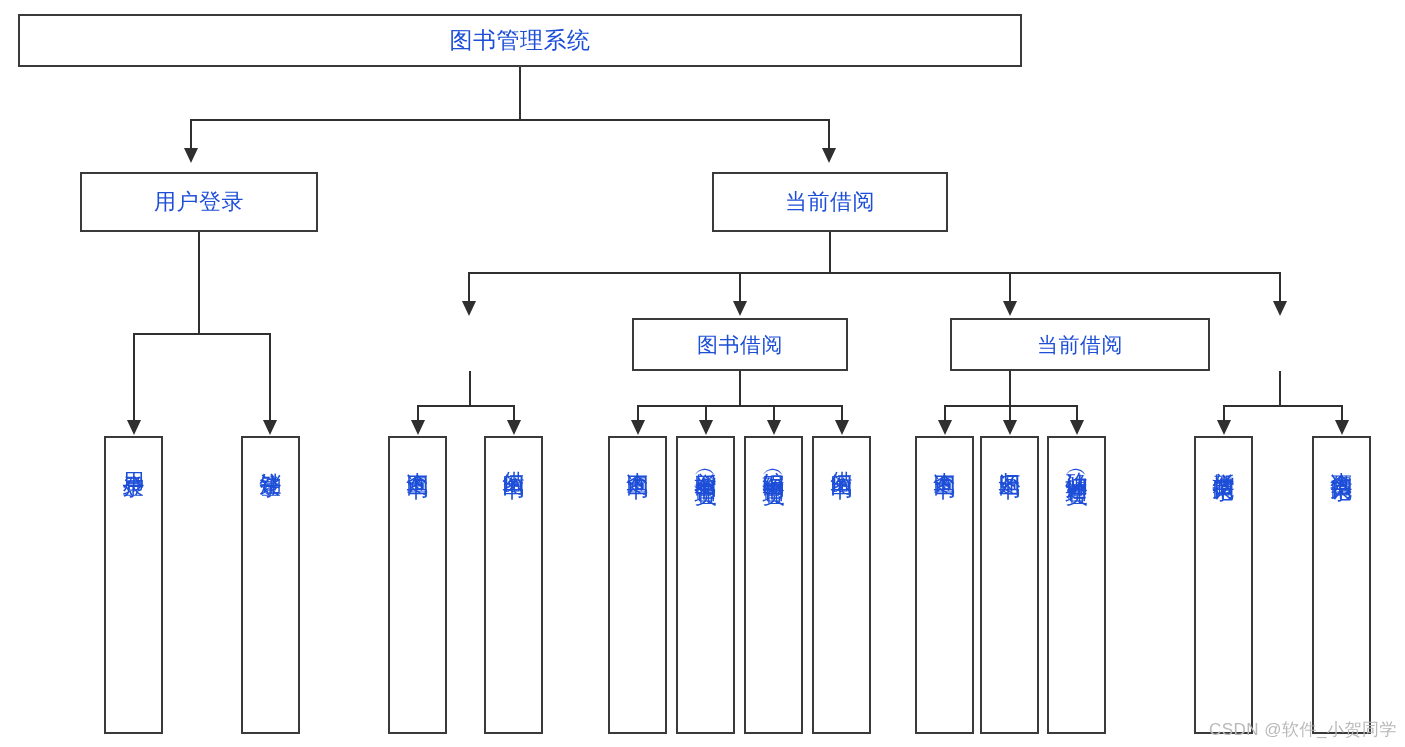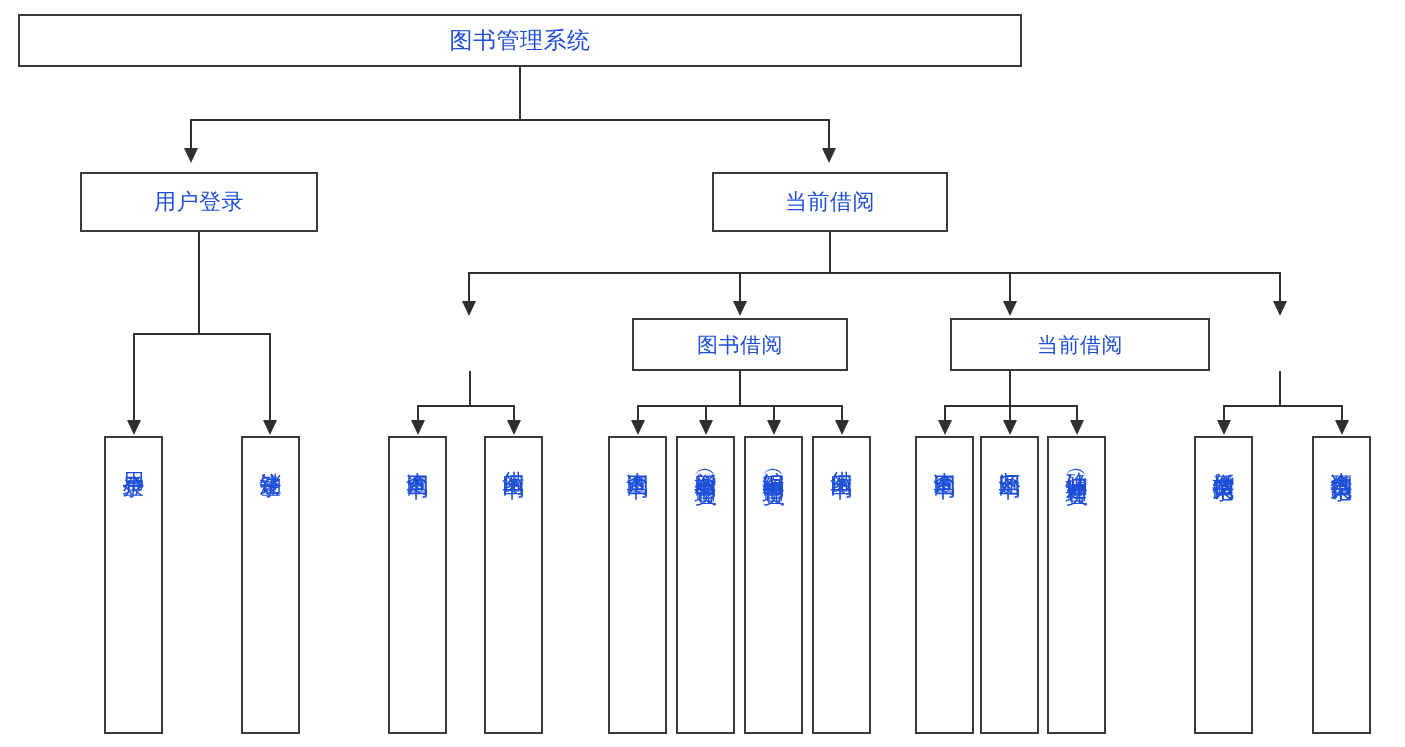--- a/index.html
+++ b/index.html
@@ -193,14 +193,15 @@
     <span class="lbl">确认归还（管理员）</span>
   </div>
 
   <div class="node leaf" style="left:1194px;top:436px;width:59px;height:298px;">
     <span class="lbl">新增借阅记录</span>
   </div>
   <div class="node leaf" style="left:1312px;top:436px;width:59px;height:298px;">
     <span class="lbl">查询借阅记录</span>
   </div>
 
+  <div id="watermark">CSDN @软件_小贺同学</div>
 
 </div>
 
 </body></html>

